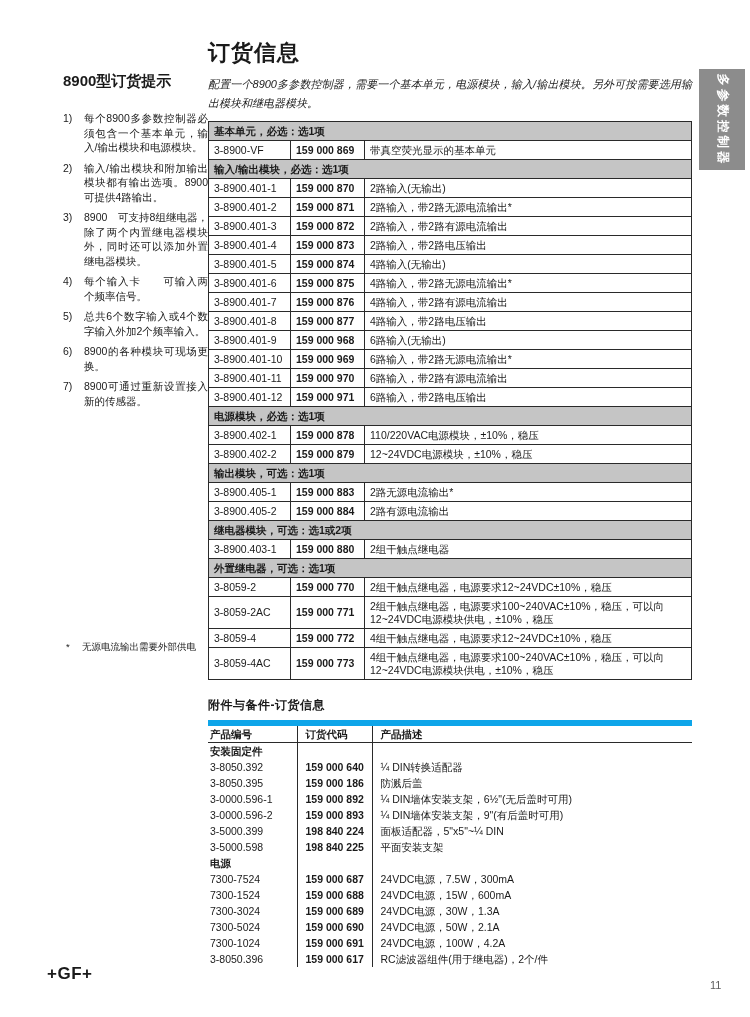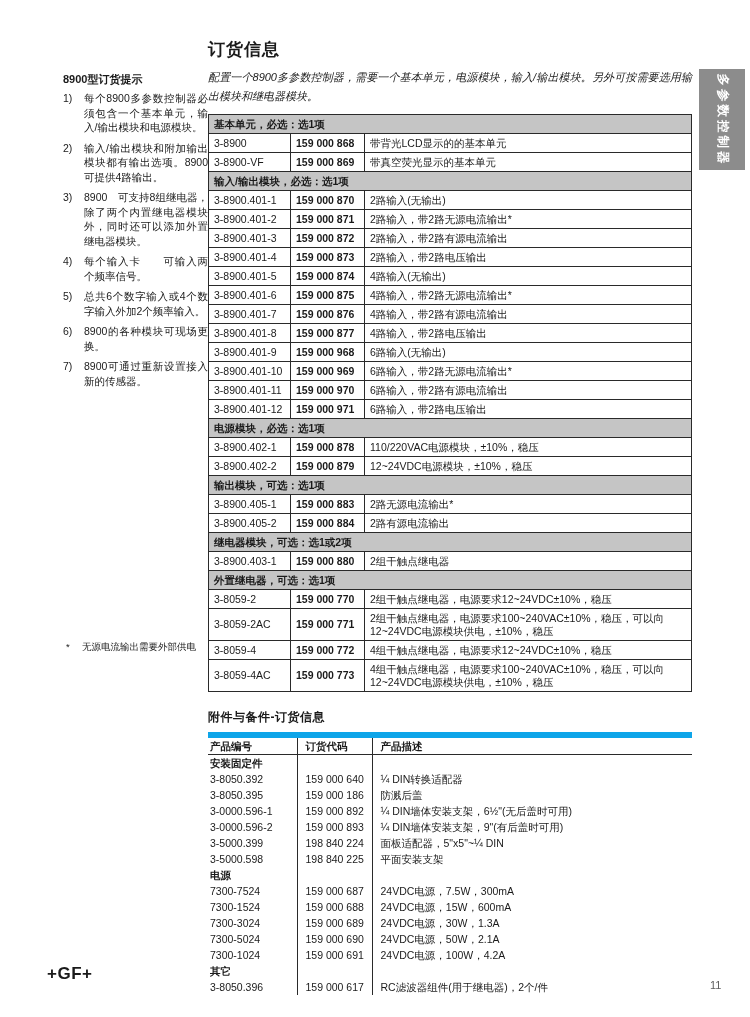--- a/index.html
+++ b/index.html
@@ -14,52 +14,52 @@
     position:absolute; left:699px; top:69px; width:46px; height:101px;
     background:#8c8c8c;
   }
   .side-tab-label {
     position:absolute; width:101px; height:46px; left:-27.5px; top:27.5px;
     transform:rotate(90deg); color:#ffffff; font-size:12.5px; font-weight:bold;
     letter-spacing:3px; text-align:center; line-height:46px; white-space:nowrap;
   }
   
   .sidebar { position:absolute; left:63px; top:72px; width:145px; }
-  .sidebar-title { font-size:11px; font-weight:bold; margin-bottom:4px; }
+  .sidebar-title { font-size:15px; font-weight:bold; margin-bottom:20px; }
   .note { display:flex; font-size:10.5px; line-height:14.5px; margin-bottom:6px; }
   .note .num { flex:0 0 21px; }
   .note .txt { flex:1; text-align:justify; }
   .footnote {
     position:absolute; left:66px; top:641px; font-size:9.5px; white-space:nowrap;
     display:flex;
   }
   .footnote .mark { width:16px; }
   
   .main { position:absolute; left:208px; top:38px; width:484px; }
-  .page-title { font-size:17px; font-weight:bold; margin-bottom:7px; letter-spacing:1px; }
+  .page-title { font-size:22px; font-weight:bold; margin-bottom:7px; letter-spacing:1px; }
   .intro { font-size:11px; line-height:19px; text-align:justify;font-style:italic; }
   
   table.order { width:100%; border-collapse:collapse; margin-top:8px; font-size:10.5px; table-layout:fixed; }
   table.order col.c1 { width:82px; }
   table.order col.c2 { width:74px; }
   table.order td { border:1px solid #2a2a2a; padding:2.5px 5px; line-height:13px; vertical-align:middle; }
   table.order tr.sec td { background:#c5c5c5; font-weight:bold; }
   table.order td.code { font-weight:bold; white-space:nowrap; }
   table.order td.part { white-space:nowrap; }
   
   .acc-title { font-size:12px; font-weight:bold; margin-top:17px; margin-bottom:6px; letter-spacing:0.5px; }
   table.acc { width:100%; border-collapse:collapse; font-size:10.5px; table-layout:fixed; }
   table.acc col.c1 { width:89px; }
   table.acc col.c2 { width:75px; }
   table.acc th, table.acc td { text-align:left; padding:1.5px 6px 1.5px 0; line-height:13px; vertical-align:middle; }
   table.acc th:first-child, table.acc td:first-child { padding-left:2px; }
   table.acc th { font-weight:bold; border-top:6px solid #0ea5e9; border-bottom:1px solid #2a2a2a; }
   table.acc th:nth-child(n+2), table.acc td:nth-child(n+2) { border-left:1px solid #2a2a2a; padding-left:8px; }
   table.acc tr.group td:first-child { font-weight:bold; }
-  table.acc td.code { font-weight:normal; white-space:nowrap; }
+  table.acc td.code { font-weight:bold; white-space:nowrap; }
   
   .brand { position:absolute; left:47px; top:964px; font-size:17px; font-weight:bold; letter-spacing:0.5px; }
   .page-num { position:absolute; left:710px; top:979px; font-size:11px; color:#606060; }
 </style>
 </head>
 <body>
 
 <div class="side-tab">
   <div class="side-tab-label">多参数控制器</div>
 </div>
@@ -108,25 +108,20 @@
   <table class="order">
     <colgroup>
         <col class="c1">
         <col class="c2">
         <col>
       </colgroup>
     <tbody>
         <tr class="sec">
           <td colspan="3">基本单元，必选：选1项</td>
         </tr>
-    <tr>
-      <td class="part">3-8900</td>
-      <td class="code">159 000 868</td>
-      <td>带背光LCD显示的的基本单元</td>
-    </tr>
     <tr>
       <td class="part">3-8900-VF</td>
       <td class="code">159 000 869</td>
       <td>带真空荧光显示的基本单元</td>
     </tr>
     <tr class="sec">
           <td colspan="3">输入/输出模块，必选：选1项</td>
         </tr>
     <tr>
       <td class="part">3-8900.401-1</td>
@@ -320,25 +315,20 @@
     <tr>
       <td>7300-5024</td>
       <td class="code">159 000 690</td>
       <td>24VDC电源，50W，2.1A</td>
     </tr>
     <tr>
       <td>7300-1024</td>
       <td class="code">159 000 691</td>
       <td>24VDC电源，100W，4.2A</td>
     </tr>
-    <tr class="group">
-      <td>其它</td>
-      <td></td>
-      <td></td>
-    </tr>
     <tr>
       <td>3-8050.396</td>
       <td class="code">159 000 617</td>
       <td>RC滤波器组件(用于继电器)，2个/件</td>
     </tr>
   </tbody>
     </table>
 </div>
 
 <div class="brand">+GF+</div>

